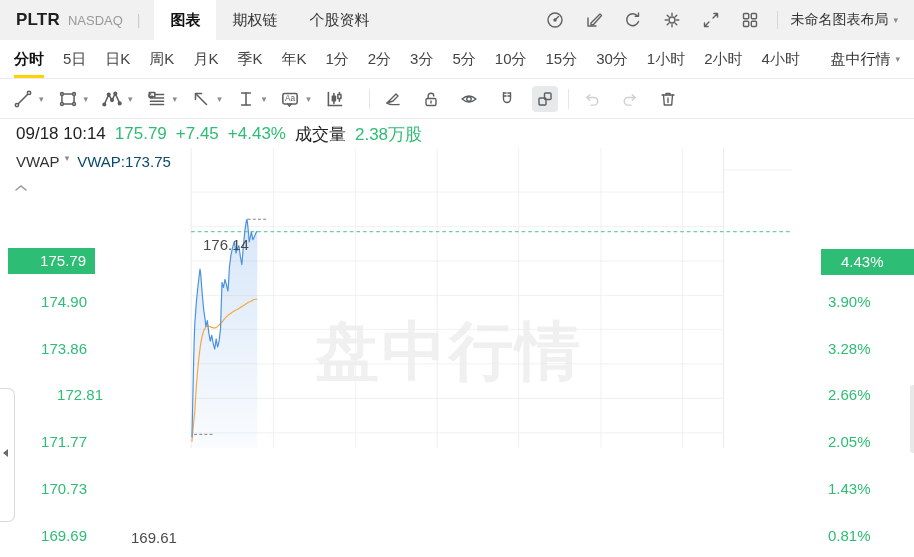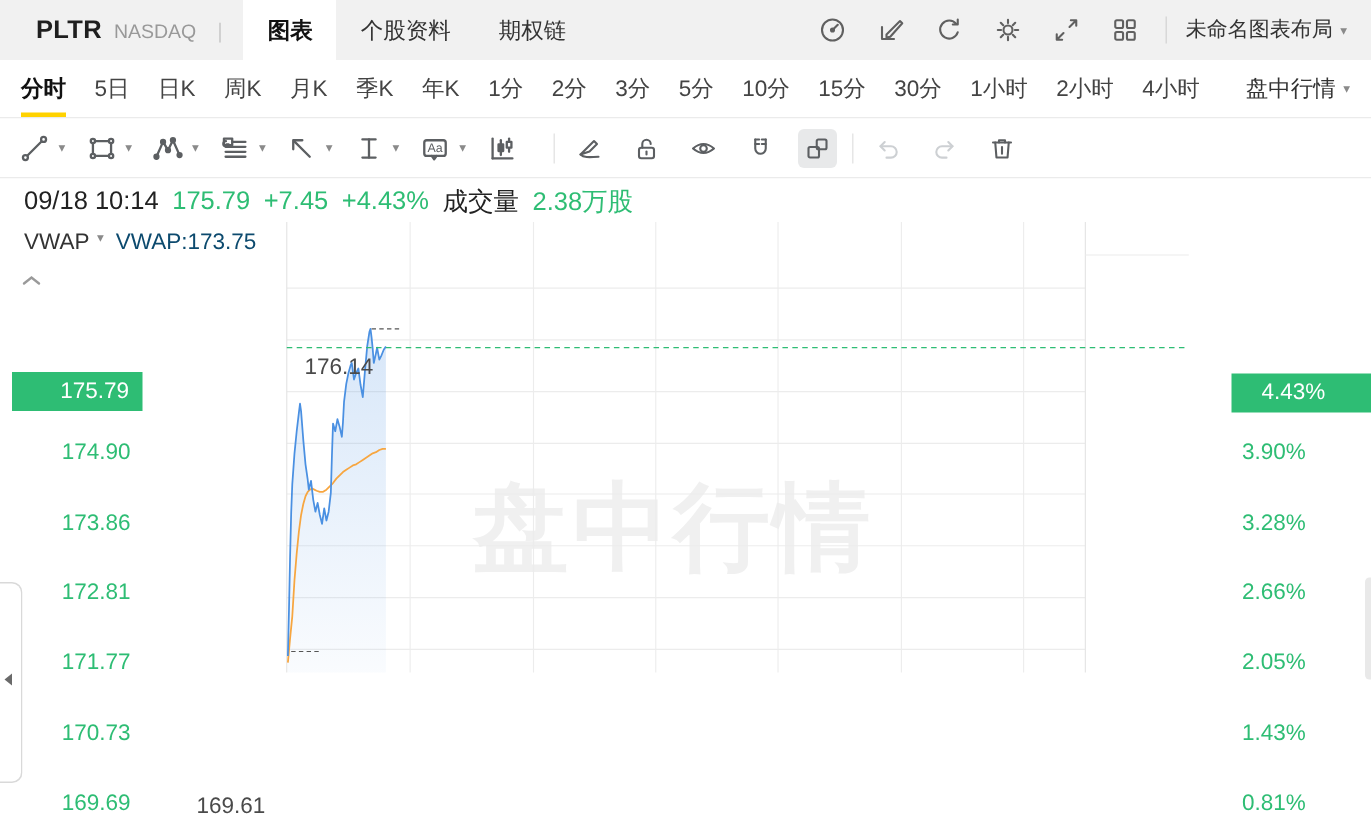--- a/index.html
+++ b/index.html
@@ -2,21 +2,21 @@
 <html><head>
 <meta charset="utf-8">
 <style>
   html,body{margin:0;padding:0;}
   body{width:914px;height:557px;overflow:hidden;background:#fff;
        font-family:"Liberation Sans","DejaVu Sans",sans-serif;color:#1f1f1f;position:relative;}
   .app{position:absolute;inset:0;width:914px;height:557px;}
 
   
   .header{height:40px;background:#f1f1f1;display:flex;align-items:stretch;}
-  .sym-group{display:flex;align-items:center;padding-left:24px;}
+  .sym-group{display:flex;align-items:center;padding-left:16px;}
   .symbol{font-size:17px;font-weight:bold;letter-spacing:.2px;}
   .exchange{font-size:13px;color:#999;margin-left:8px;}
   .hdiv{color:#ccc;margin:0 14px;font-size:14px;align-self:center;}
   .tabs{display:flex;align-items:stretch;}
   .htab{display:flex;align-items:center;padding:0 16px;font-size:15px;color:#333;cursor:pointer;}
   .htab.active{background:#fff;font-weight:bold;color:#111;}
   .spacer{flex:1;}
   .hicons{display:flex;align-items:center;gap:17px;padding-right:4px;}
   .hicon{width:22px;height:22px;display:flex;align-items:center;justify-content:center;cursor:pointer;}
   .hicon svg{stroke:#606060;fill:none;stroke-width:1.4;stroke-linecap:round;stroke-linejoin:round;}
@@ -77,22 +77,22 @@
 <div class="app">
 
   <div class="header">
     <div class="sym-group">
       <span class="symbol">PLTR</span>
       <span class="exchange">NASDAQ</span>
       <span class="hdiv">|</span>
     </div>
     <div class="tabs" id="header-tabs">
         <div class="htab active">图表</div>
+        <div class="htab">期权链</div>
         <div class="htab">个股资料</div>
-        <div class="htab">期权链</div>
       </div>
     <div class="spacer"></div>
     <div class="hicons">
       <span class="hicon">
         <svg width="20" height="20" viewBox="0 0 20 20">
             <circle cx="10" cy="10" r="7"></circle>
             <path d="M10 10 L13.5 6.5"></path>
             <circle cx="10" cy="10" r="1" fill="#606060"></circle>
           </svg>
         </span>
@@ -349,21 +349,21 @@
       <span class="collapse">
         <svg width="16" height="10" viewBox="0 0 16 10">
             <polyline points="3,7 8,3 13,7"></polyline>
           </svg>
       </span>
       <div id="axis-layer">
           <div class="axis-label left" style="top: 145px;">174.90</div>
           <div class="axis-label right" style="top: 145px;">3.90%</div>
           <div class="axis-label left" style="top: 192px;">173.86</div>
           <div class="axis-label right" style="top: 192px;">3.28%</div>
-          <div class="axis-label left" style="top: 238px;">172.81</div>
+          <div class="axis-label left" style="top: 238px; padding-left: 16px;">172.81</div>
           <div class="axis-label right" style="top: 238px;">2.66%</div>
           <div class="axis-label left" style="top: 285px;">171.77</div>
           <div class="axis-label right" style="top: 285px;">2.05%</div>
           <div class="axis-label left" style="top: 332px;">170.73</div>
           <div class="axis-label right" style="top: 332px;">1.43%</div>
           <div class="axis-label left" style="top: 379px;">169.69</div>
           <div class="axis-label right" style="top: 379px;">0.81%</div>
           <div class="badge left">175.79</div>
           <div class="badge right">4.43%</div>
           <div class="anno" style="left: 203px; top: 88px;">176.14</div>

